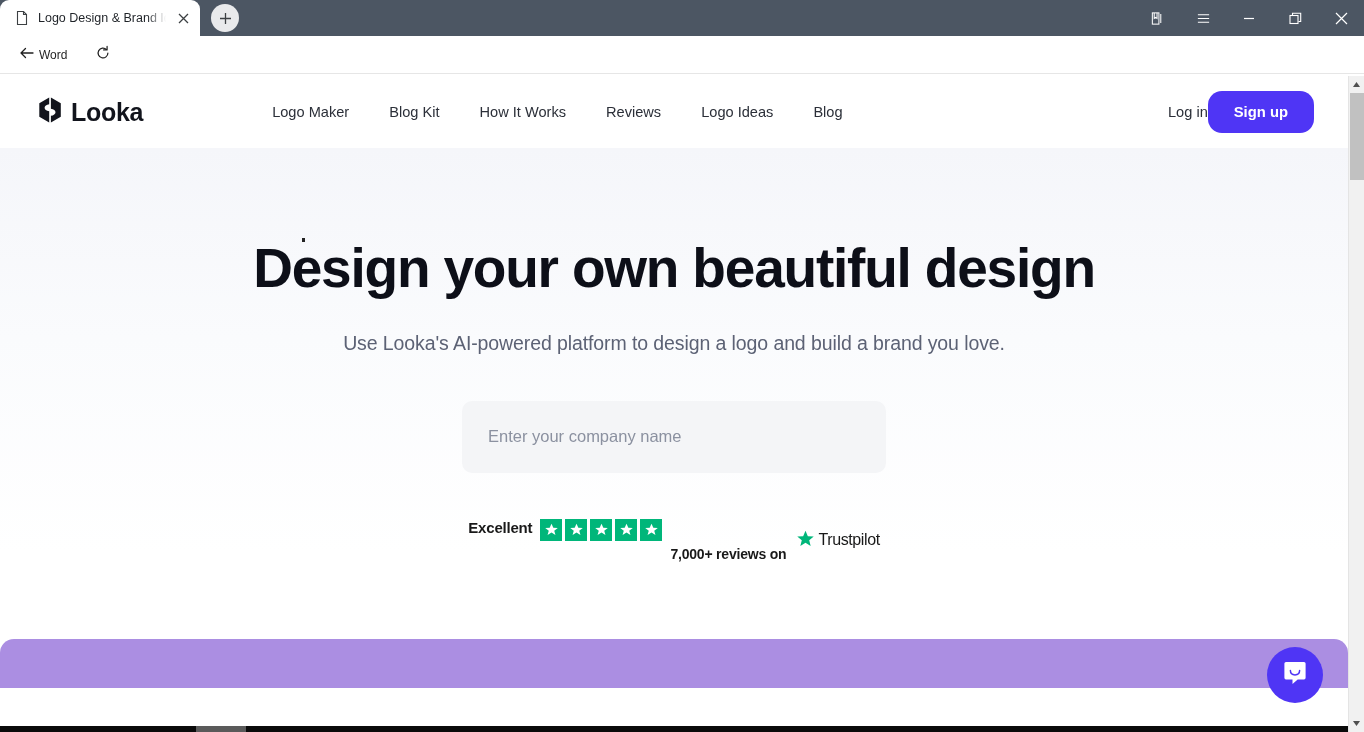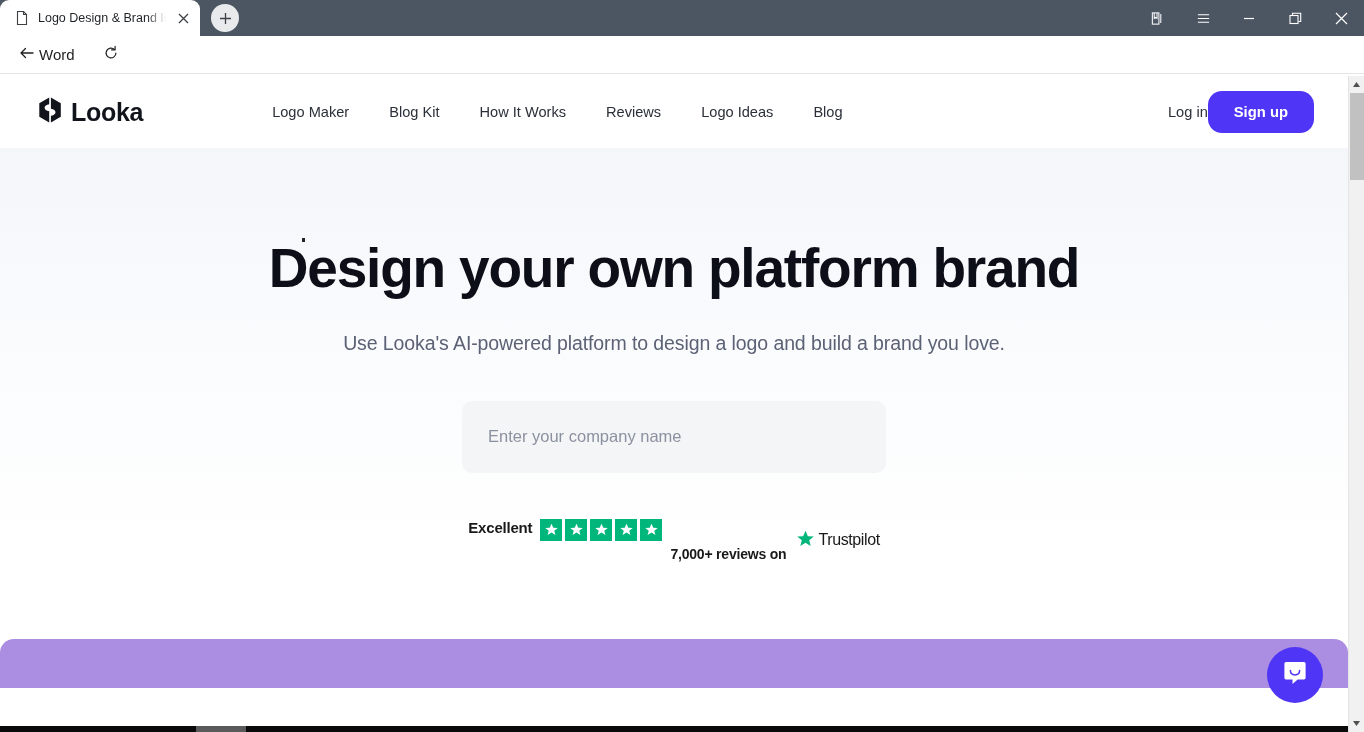--- a/index.html
+++ b/index.html
@@ -56,21 +56,21 @@
   
   .toolbar {
     height: 38px; background: #ffffff;
     display: flex; align-items: center;
     padding: 0 10px; gap: 4px;
     border-bottom: 1px solid #e6e6e6;
   }
   .tb-back {
     display: flex; align-items: center; gap: 3px;
     height: 30px; padding: 0 8px; border-radius: 4px;
-    color: #1f1f1f; font-size: 15px;
+    color: #1f1f1f; font-size: 12px;
   }
   .tb-btn {
     width: 32px; height: 30px; border-radius: 4px;
     display: flex; align-items: center; justify-content: center;
     color: #1f1f1f; margin-left: 8px;
   }
 
   
   .viewport {
     position: absolute; left: 0; top: 76px;
@@ -311,21 +311,21 @@
 
         <div class="header-right">
           <a class="login-link">Log in</a>
           <button class="signup-btn">Sign up</button>
         </div>
       </div>
 
       <div class="hero">
         <div class="speck"></div>
 
-        <h1 class="hero-title">Design your own platform brand</h1>
+        <h1 class="hero-title">Design your own beautiful design</h1>
         <p class="hero-sub">Use Looka's AI-powered platform to design a logo and build a brand you love.</p>
 
         <div class="hero-form">
           <input class="company-input" type="text" placeholder="Enter your company name" style="">
         </div>
 
         <div class="trustpilot">
           <span class="tp-word">Excellent</span>
           <span class="tp-stars">
             <span class="tp-star">

